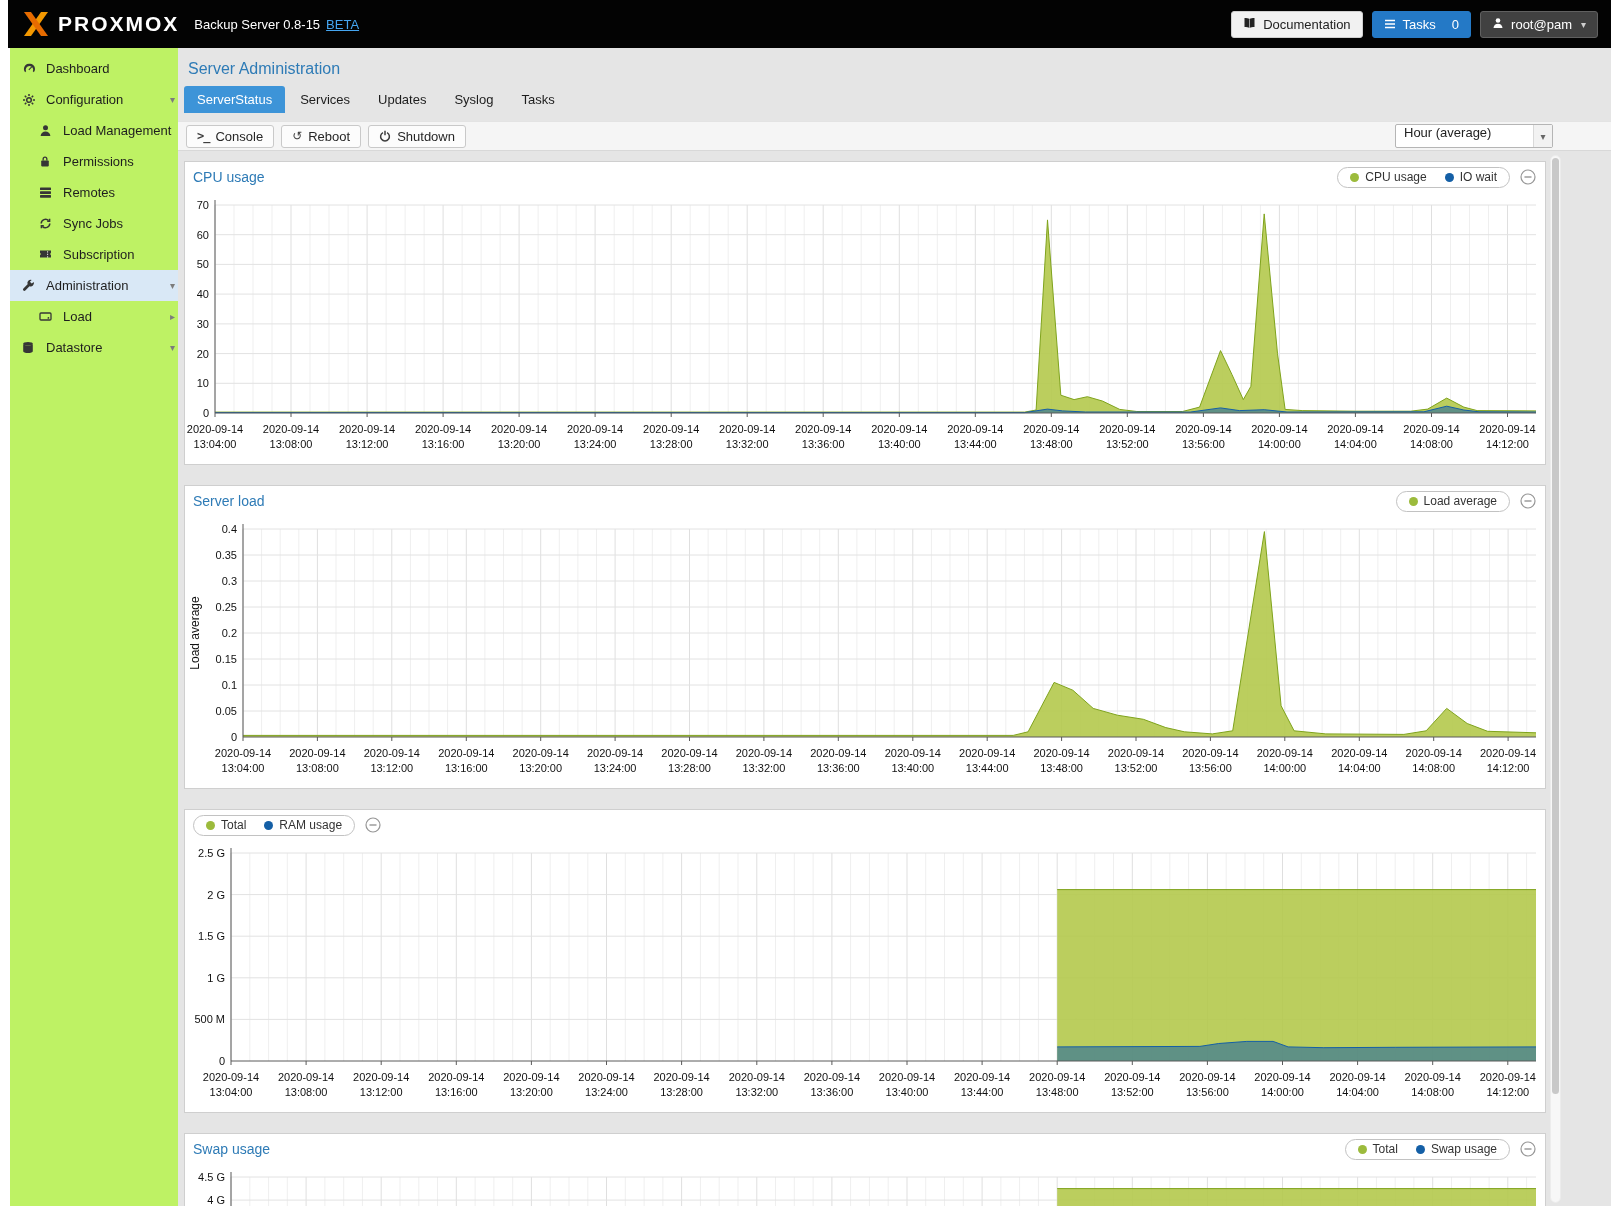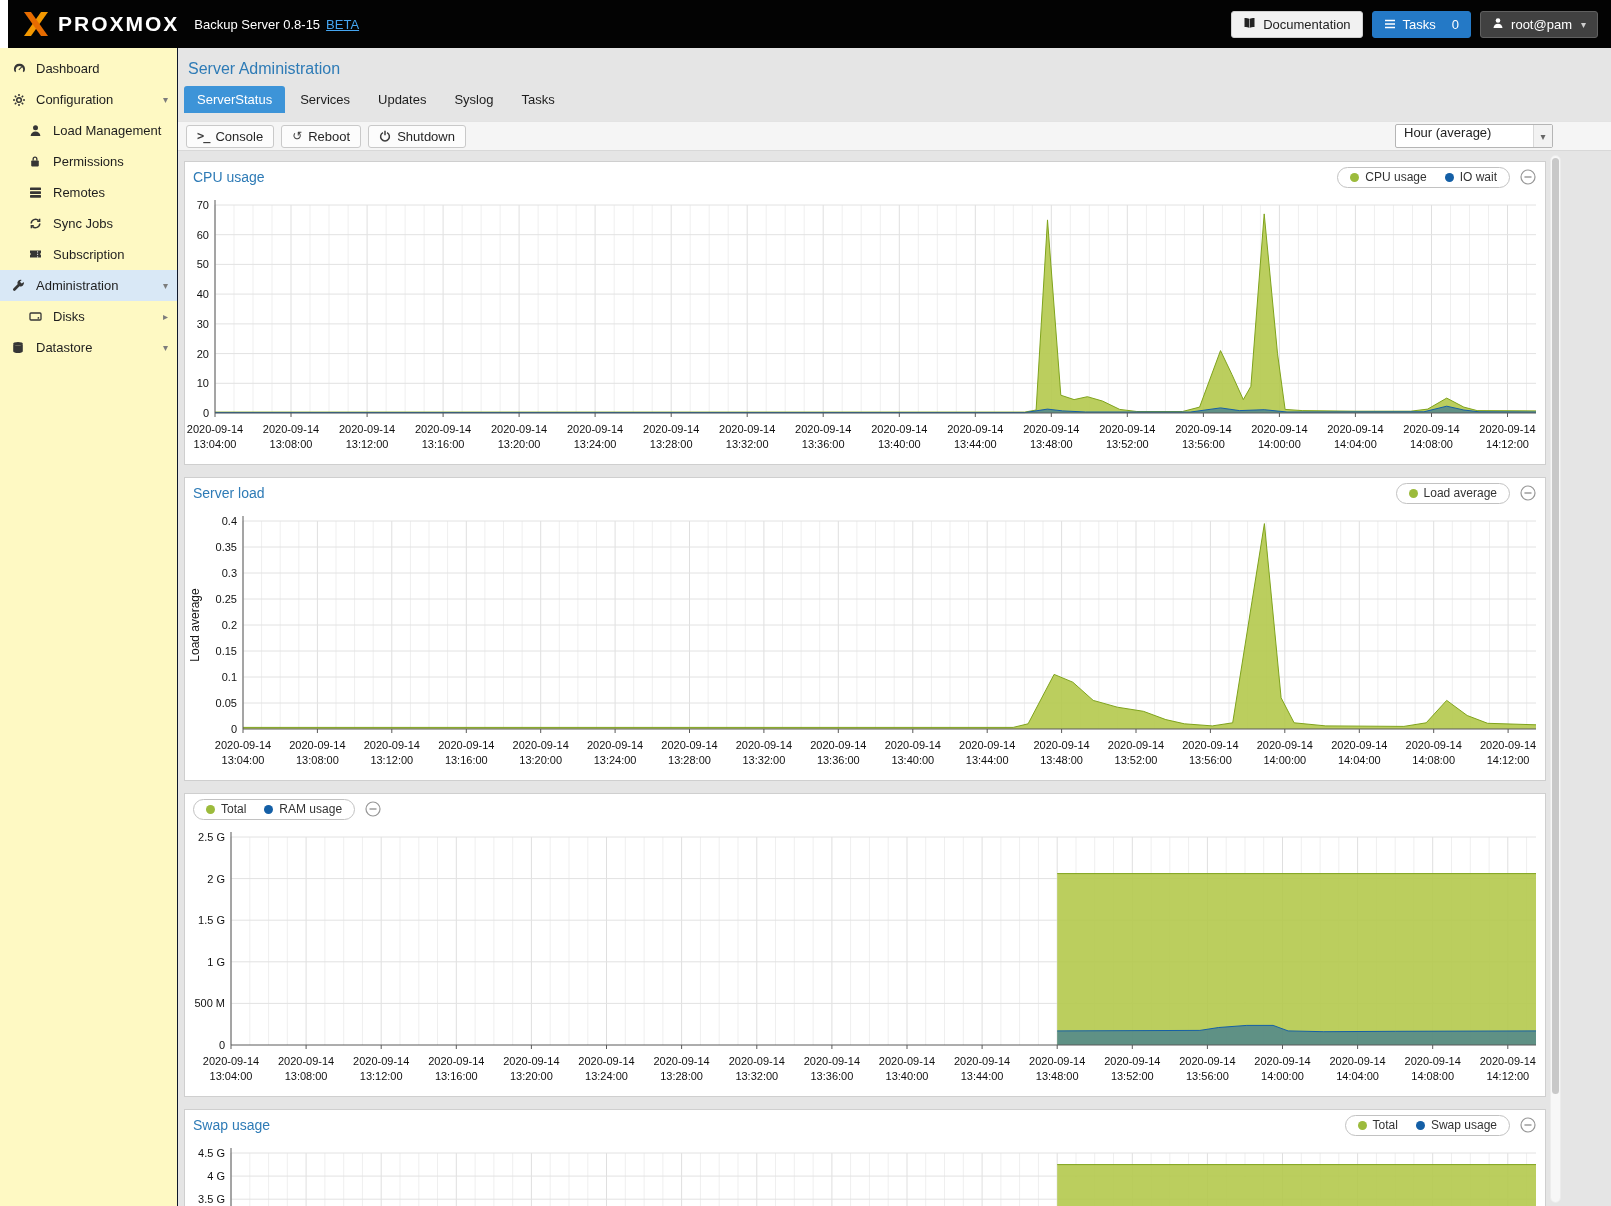--- a/index.html
+++ b/index.html
@@ -22,22 +22,22 @@
   .hbtn { display:flex; align-items:center; gap:7px; font-size:13px; border-radius:3px;
           padding:5px 11px; cursor:pointer; border:1px solid transparent; height:27px; }
   .hbtn.doc { background:#f1f1f1; color:#222; border-color:#cfcfcf; }
   .hbtn.tasks { background:#2479c6; color:#fff; border-color:#2479c6; }
   .hbtn.tasks .count { margin-left:9px; }
   .hbtn.user { background:#414141; color:#fff; border-color:#606060; }
   .hbtn .caret { font-size:10px; color:#cfcfcf; margin-left:2px; }
 
   
   .sidebar {
-    position:absolute; top:48px; left:0; width:178px; bottom:0;
-    background:#fef9c3; border-right:1px solid #0f172a; padding-top:5px;
+    position:absolute; top:48px; left:10px; width:178px; bottom:0;
+    background:#bef264; border-right:4px solid #0f172a; padding-top:5px;
   }
   .side-item { height:31px; display:flex; align-items:center; padding:0 10px 0 12px;
                font-size:13px; color:#1e1e1e; cursor:pointer; position:relative; }
   .side-item.indent { padding-left:29px; }
   .side-item.selected { background:#d9e8f6; }
   .side-icon { width:16px; height:14px; margin-right:8px; color:#363636; display:flex; align-items:center; flex:0 0 auto; }
   .side-icon svg { display:block; }
   .side-label { white-space:nowrap; }
   .side-arrow { position:absolute; right:9px; color:#7c7c7c; font-size:10px; line-height:1; }
 
@@ -55,21 +55,21 @@
   .ticon-console { font-family:"DejaVu Sans Mono", monospace; font-size:10px; font-weight:bold; letter-spacing:-1px; }
   .tspacer { flex:1; }
   .combo { display:flex; background:#fff; border:1px solid #b5b5b5; border-radius:2px;
            height:24px; width:158px; font-size:13px; color:#222; cursor:pointer; }
   .combo .val { flex:1; padding:0 8px; white-space:nowrap; overflow:hidden; }
   .combo .trig { width:19px; align-self:stretch; display:flex; align-items:center; justify-content:center;
                  color:#666; font-size:10px; border-left:1px solid #d9d9d9; background:#f2f2f2; }
 
   .scrollarea { position:absolute; top:105px; left:0; right:0; bottom:0; overflow:hidden; }
   #panels { padding:8px 0 0 6px; }
-  .panel { width:1362px; border:1px solid #cfcfcf; background:#fff; margin-bottom:12px; }
+  .panel { width:1362px; border:1px solid #cfcfcf; background:#fff; margin-bottom:20px; }
   .panel-hdr { display:flex; align-items:center; padding:4px 8px; height:30px; }
   .panel-title { font-size:14px; color:#2e7bb6; flex:1; }
   .legend { display:flex; align-items:center; border:1px solid #c2c2c2; border-radius:11px;
             padding:2px 12px; gap:18px; background:#fff; height:21px; }
   .legend-item { display:flex; align-items:center; gap:6px; font-size:12px; color:#333; }
   .ldot { width:9px; height:9px; border-radius:50%; }
   .collapse-btn { margin-left:9px; cursor:pointer; display:flex; align-items:center; }
   .chart { display:block; }
 
   .fakebar { position:absolute; top:107px; bottom:3px; right:50px; width:11px;
@@ -201,21 +201,21 @@
       <span class="side-label">Administration</span>
       <span class="side-arrow">▾</span>
     </div>
     <div class="side-item indent">
       <span class="side-icon">
         <svg width="13" height="13" viewBox="0 0 13 13">
           <rect x="1" y="3" width="11" height="7" rx="1" fill="none" stroke="currentColor" stroke-width="1.3"></rect>
           <circle cx="9.4" cy="7.9" r="0.9" fill="currentColor"></circle>
         </svg>
       </span>
-      <span class="side-label">Disks</span>
+      <span class="side-label">Load</span>
       <span class="side-arrow">▸</span>
     </div>
     <div class="side-item">
       <span class="side-icon">
         <svg width="12" height="13" viewBox="0 0 12 13" fill="currentColor">
           <ellipse cx="6" cy="2.7" rx="4.8" ry="1.8"></ellipse>
           <path d="M1.2 2.7v7.5c0 1 2.1 1.8 4.8 1.8s4.8-.8 4.8-1.8V2.7c0 1-2.1 1.8-4.8 1.8s-4.8-.8-4.8-1.8z"></path>
         </svg>
       </span>
       <span class="side-label">Datastore</span>

